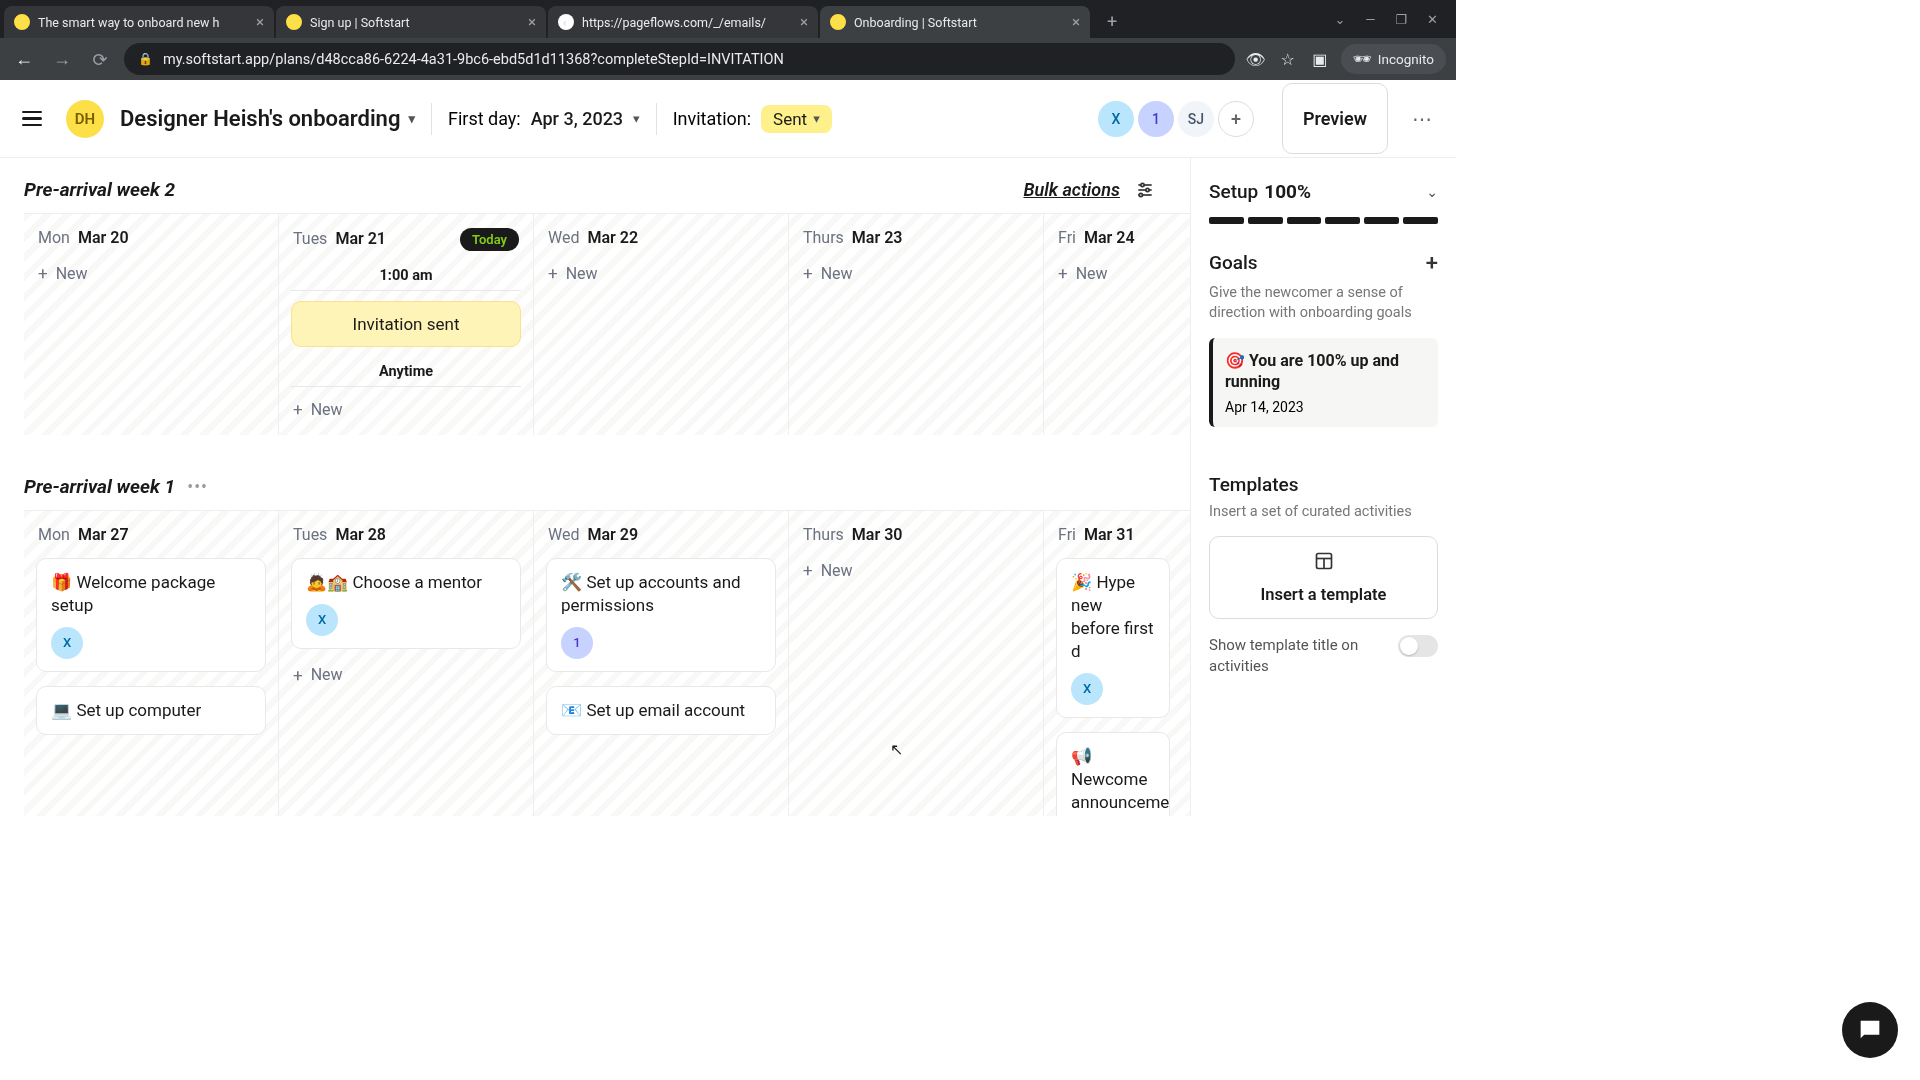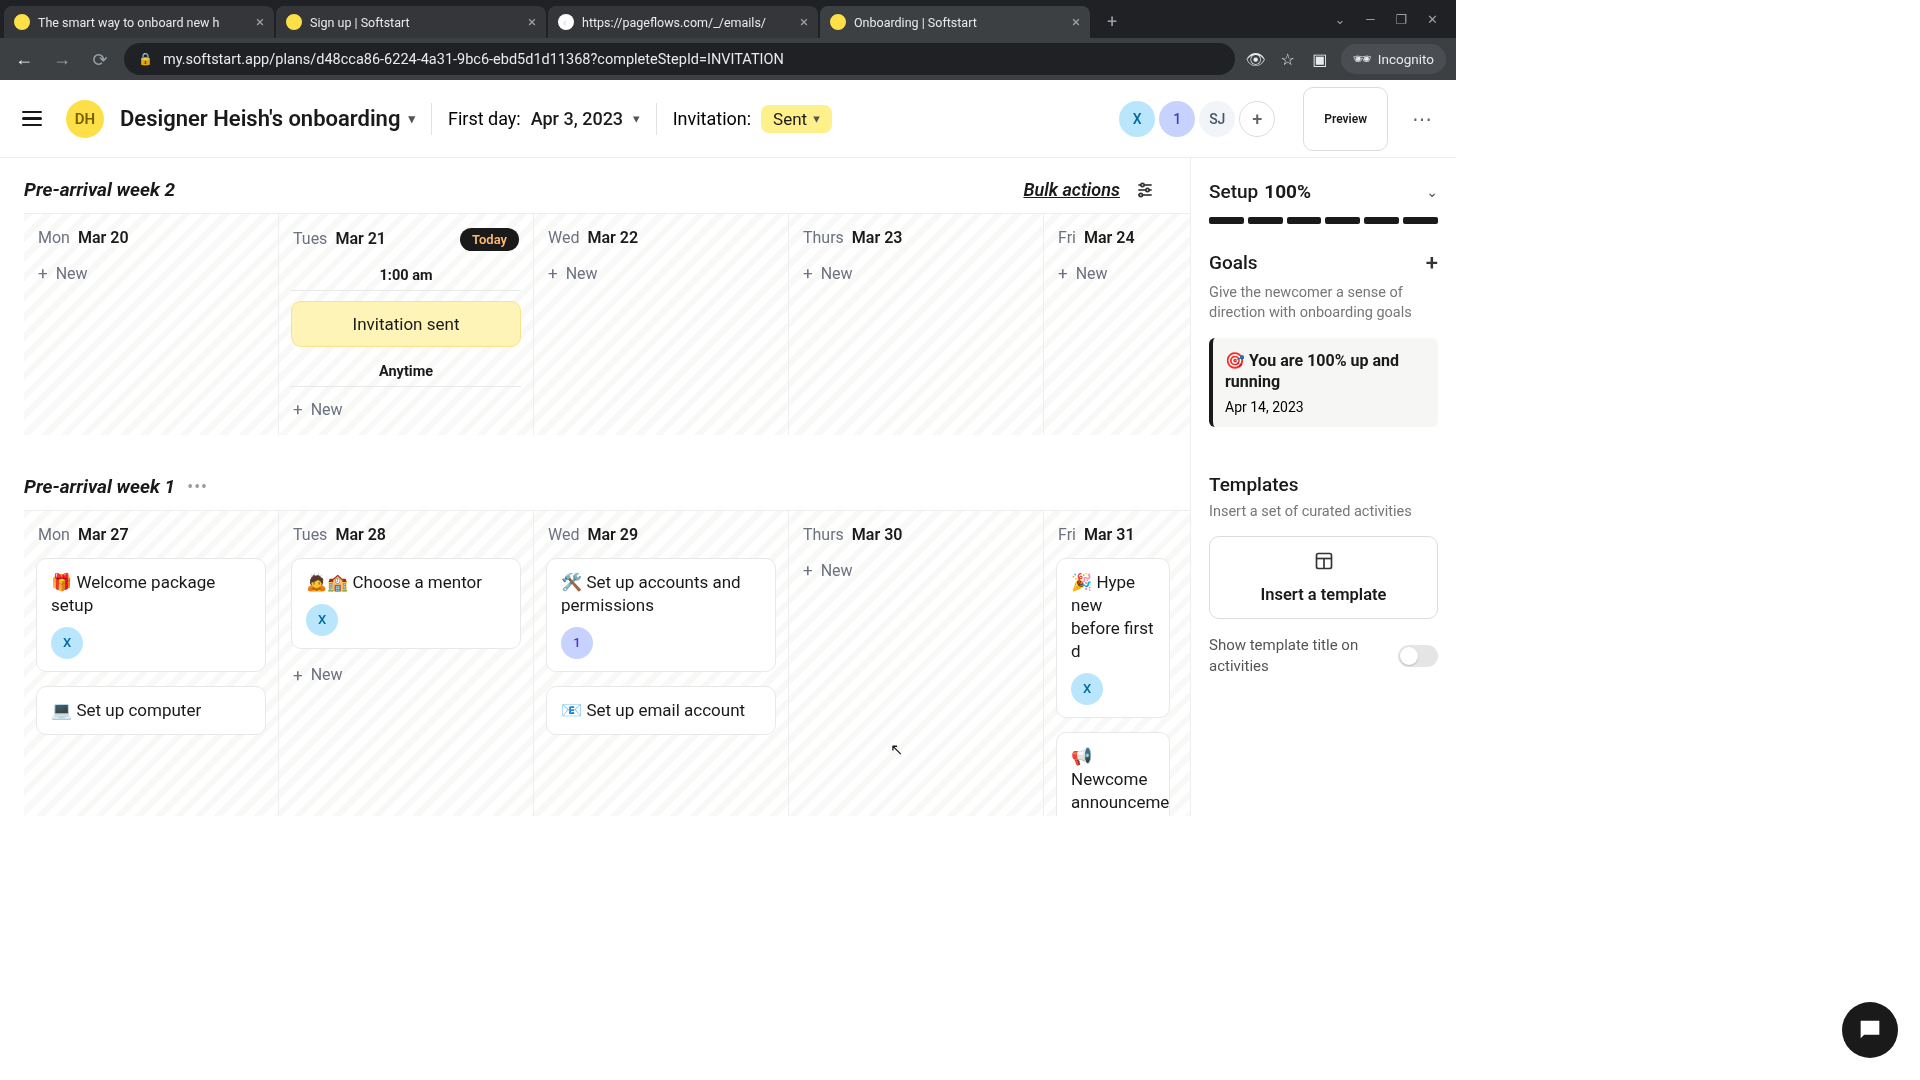--- a/index.html
+++ b/index.html
@@ -104,21 +104,21 @@
     align-items: center; justify-content: center; font-size: 14px; font-weight: 500;
   }
   .av-x { background: #bae6fd; color: #0369a1; }
   .av-1 { background: #c7d2fe; color: #4338ca; }
   .av-sj { background: #f1f5f9; color: #475569; }
   .av-add {
     background: #fff; border: 1.5px solid #dcdcdc; color: #666; font-size: 18px;
   }
   .preview-btn {
     border: 1.5px solid #dcdcdc; border-radius: 10px; padding: 24px 20px;
-    font-size: 12px; font-weight: 600; margin-left: 12px;
+    font-size: 18px; font-weight: 600; margin-left: 12px;
   }
   .more-btn { font-size: 20px; color: #666; letter-spacing: 2px; margin-left: 8px; }
 
   
   .app-body { display: flex; height: calc(816px - 38px - 42px - 78px); }
   .main-col { flex: 1; overflow: hidden; position: relative; }
   .side-col { width: 266px; border-left: 1px solid #eee; padding: 22px 18px; }
 
   
   .week-header {
@@ -144,21 +144,21 @@
     display: flex; flex-direction: column; background: transparent;
   }
   .day-col:last-child { border-right: none; width: 138px; }
   .day-head {
     display: flex; align-items: baseline; gap: 8px; padding: 4px 4px 10px;
     font-size: 16px;
   }
   .day-head .dow { color: #6b7280; }
   .day-head .date { font-weight: 600; }
   .today-pill {
-    margin-left: auto; background: #1a1a1a; color: #fdba74; font-size: 13px;
+    margin-left: auto; background: #1a1a1a; color: #84cc16; font-size: 13px;
     font-weight: 600; padding: 4px 12px; border-radius: 14px;
   }
   .new-btn {
     display: inline-flex; align-items: center; gap: 8px; color: #6b7280;
     font-size: 16px; padding: 6px 4px; border-radius: 6px;
   }
   .new-btn .plus { font-size: 17px; }
   .time-label {
     text-align: center; font-size: 14.5px; font-weight: 700; color: #1a1a1a;
     padding: 2px 0 6px; border-bottom: 1px solid #e8e8e8; margin: 4px 2px 6px;
@@ -201,21 +201,21 @@
     padding: 12px 12px; font-size: 16px;
   }
   .goal-card .title { font-weight: 700; line-height: 1.35; }
   .goal-card .date { color: #000000; font-size: 14px; margin-top: 6px; }
   .templates-head { font-size: 19px; font-weight: 500; margin: 46px 0 6px; }
   .insert-template-btn {
     border: 1.5px solid #dcdcdc; border-radius: 10px; padding: 14px 12px;
     font-size: 16.5px; font-weight: 600; display: flex; align-items: center;
     justify-content: center; gap: 10px; margin: 12px 0 16px; flex-direction: column;
   }
-  .toggle-row { display: flex; align-items: center; gap: 8px; }
+  .toggle-row { display: flex; gap: 8px; }
   .toggle-lbl { font-size: 15px; color: #555; flex: 1; line-height: 1.4; }
   .toggle {
     width: 40px; height: 22px; background: #e5e5e5; border-radius: 12px; position: relative;
     flex-shrink: 0;
   }
   .toggle::after {
     content: ''; position: absolute; width: 18px; height: 18px; border-radius: 50%;
     background: #fff; top: 2px; left: 2px; box-shadow: 0 1px 2px rgba(0,0,0,.2);
   }
   .intercom-btn {

